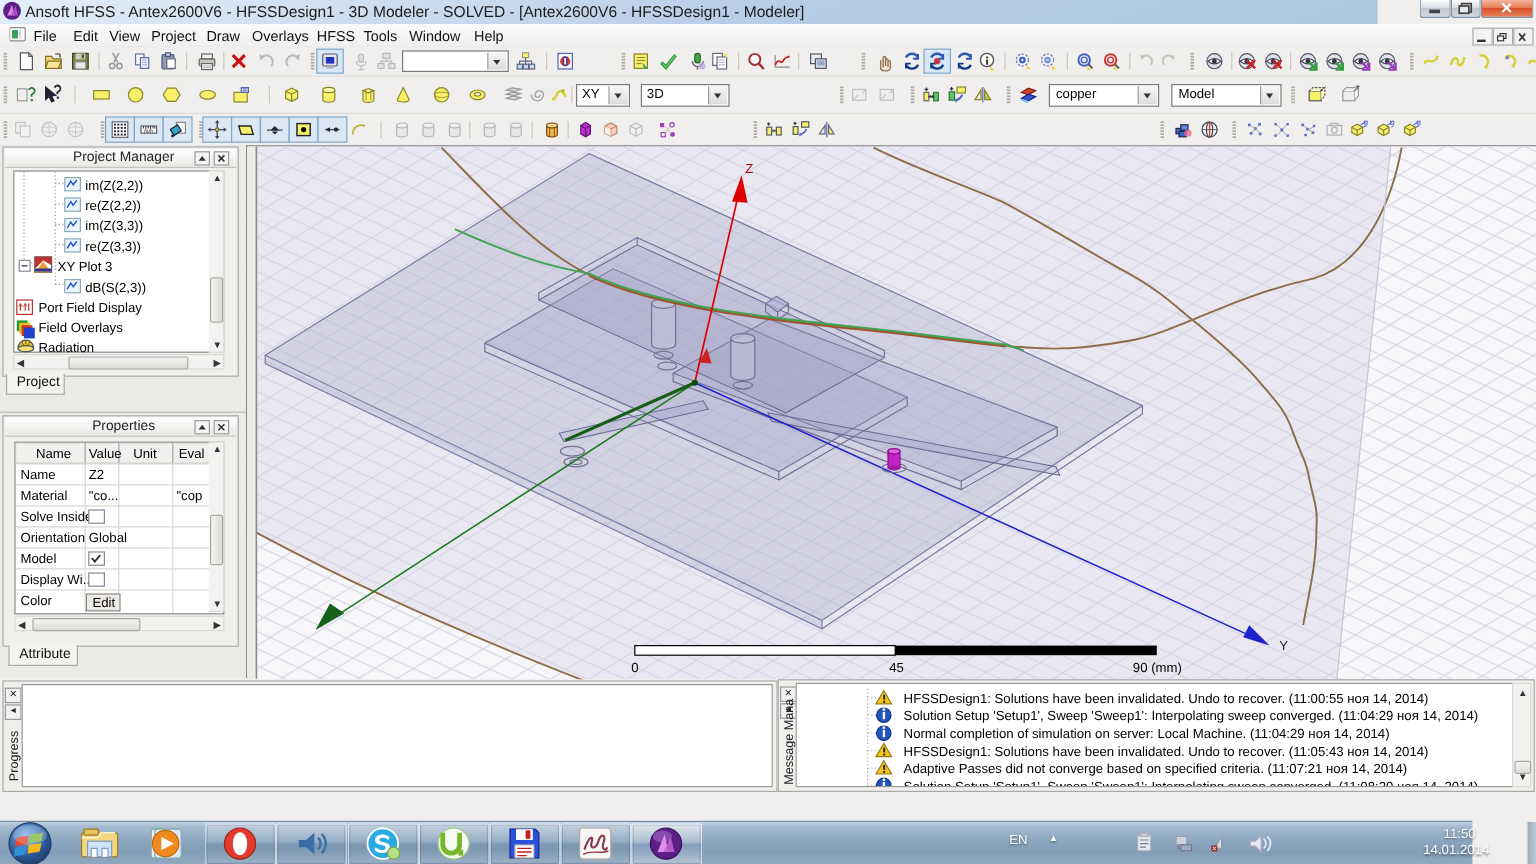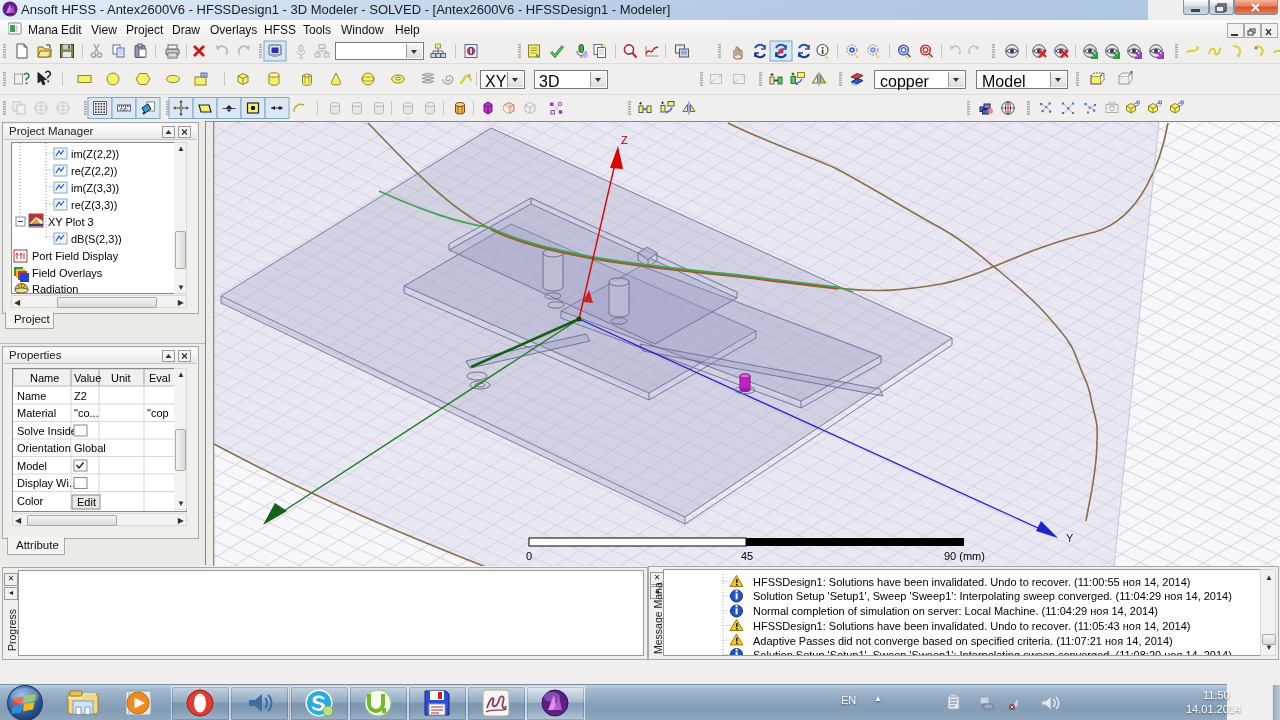--- a/index.html
+++ b/index.html
@@ -18,26 +18,26 @@
   
   #menubar{left:0;top:20px;width:1280px;height:19px;background:linear-gradient(#fbfbfb,#f0efee);
     border-bottom:1px solid #d9d7d3;}
   .menuitem{top:3px;font-size:12px;color:#111;}
   
   .tbar{left:0;width:1280px;background:#f0efed;}
   #tb1{top:39px;height:24px;border-bottom:1px solid #dddbd7;}
   #tb2{top:64px;height:30px;border-bottom:1px solid #dddbd7;}
   #tb3{top:95px;height:26px;border-bottom:1px solid #c8c6c2;}
   .combo{position:absolute;background:#fff;border:1px solid #7a7a7a;box-sizing:border-box;
-    font-size:16px;color:#000;}
+    font-size:11px;color:#000;}
   .combo .arr{position:absolute;right:1px;top:1px;bottom:1px;width:15px;background:linear-gradient(#f6f6f6,#dcdcdc);
     border-left:1px solid #9a9a9a;}
   .combo .arr:after{content:"";position:absolute;left:4px;top:6px;border:3.5px solid transparent;border-top:4.5px solid #333;}
   
-  #leftdock{left:0;top:121px;width:205px;height:444px;background:#eceae7;}
+  #leftdock{left:0;top:121px;width:205px;height:444px;background:#eceae7;text-align:center;}
   .panel{position:absolute;background:#f0efec;border:1px solid #a8a8ab;}
   .phead{position:absolute;left:1px;right:1px;top:1px;height:16px;
     background:linear-gradient(#fefefe,#e9e8e5);border-bottom:1px solid #c6c4c0;
     font-size:11.5px;color:#222;padding:1px 0 0 5px;box-sizing:border-box;}
   .phbtn{position:absolute;top:2px;width:13px;height:12px;border:1px solid #9a9a9e;background:#f4f3f1;
     font-size:9px;line-height:10px;text-align:center;color:#222;box-sizing:border-box;}
   .tab{position:absolute;background:#f4f3f0;border:1px solid #a8a8ab;border-top:1px solid #f4f3f0;
     font-size:11.5px;color:#111;padding:1px 8px 0 8px;height:15px;box-sizing:content-box;}
   
   .sb{position:absolute;background:#f3f2f0;border:1px solid #d9d8d5;box-sizing:border-box;}
@@ -81,21 +81,21 @@
           <path d="M17 3 L24 10 M24 3 L17 10" stroke="#fff" stroke-width="2"></path>
         </svg></div>
   </div>
 
   <div id="menubar" class="abs">
     <svg class="abs" style="left:8px;top:2px" width="14" height="14" viewBox="0 0 14 14">
       <rect x="0" y="1" width="13" height="11" rx="1" fill="#fdfdfd" stroke="#8a8a8a"></rect>
       <rect x="2" y="3" width="5" height="7" fill="#3aa05a"></rect>
       <rect x="8" y="3" width="1.5" height="7" fill="#cfcfcf"></rect>
     </svg>
-    <div class="abs menuitem" style="left:28px">Mana</div>
+    <div class="abs menuitem" style="left:28px">File</div>
     <div class="abs menuitem" style="left:61px">Edit</div>
     <div class="abs menuitem" style="left:91px">View</div>
     <div class="abs menuitem" style="left:126px">Project</div>
     <div class="abs menuitem" style="left:172px">Draw</div>
     <div class="abs menuitem" style="left:210px">Overlays</div>
     <div class="abs menuitem" style="left:264px">HFSS</div>
     <div class="abs menuitem" style="left:303px">Tools</div>
     <div class="abs menuitem" style="left:341px">Window</div>
     <div class="abs menuitem" style="left:395px">Help</div>
 

